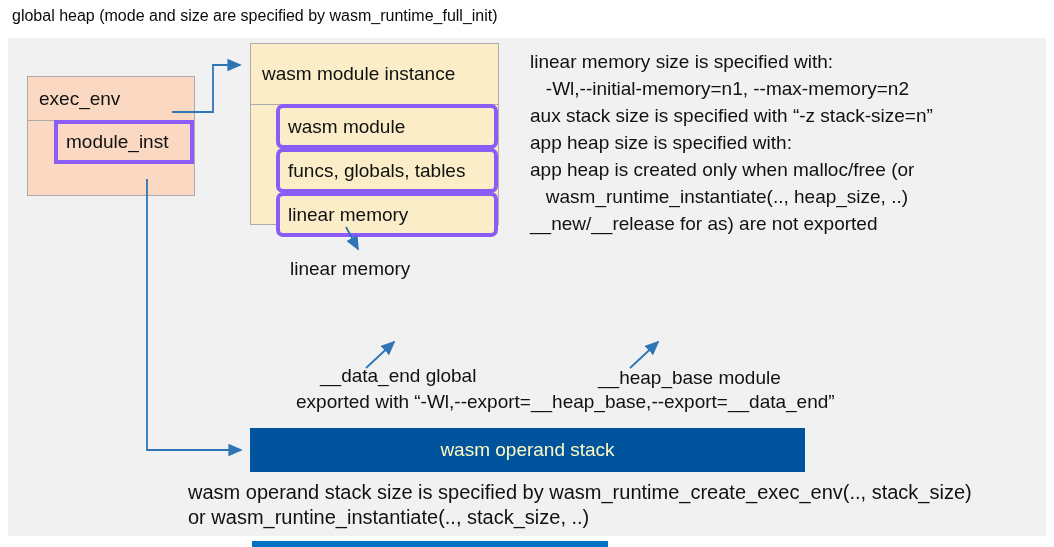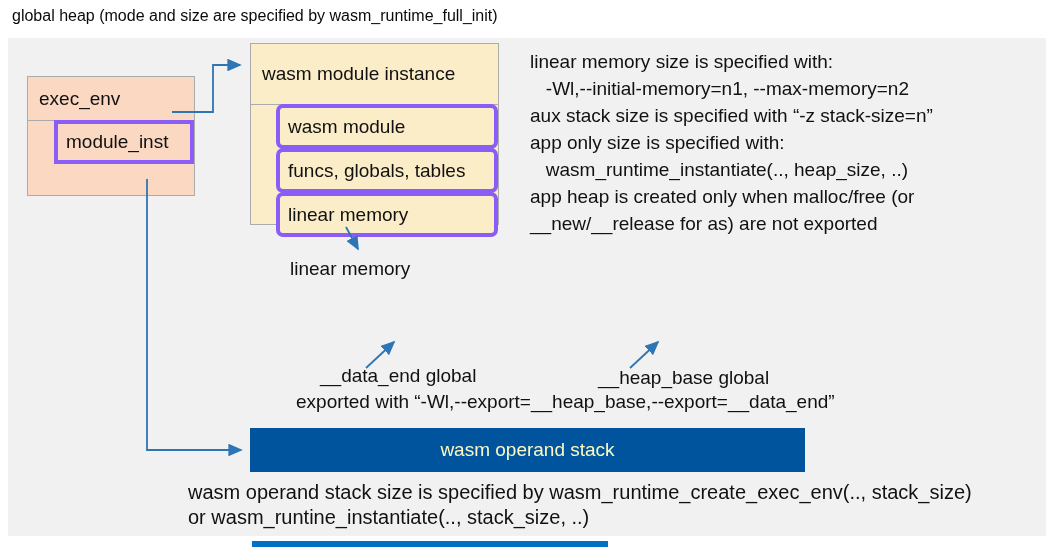--- a/index.html
+++ b/index.html
@@ -82,30 +82,30 @@
       <div class="struct-row">wasm module</div>
       <div class="struct-row">funcs, globals, tables</div>
       <div class="struct-row">linear memory</div>
     </div>
   </div>
 
   <div class="notes">
     <div class="note-line">linear memory size is specified with:</div>
     <div class="note-line">   -Wl,--initial-memory=n1, --max-memory=n2</div>
     <div class="note-line">aux stack size is specified with “-z stack-size=n”</div>
-    <div class="note-line">app only size is specified with:</div>
+    <div class="note-line">app heap size is specified with:</div>
+    <div class="note-line">app heap is created only when malloc/free (or</div>
     <div class="note-line">   wasm_runtime_instantiate(.., heap_size, ..)</div>
-    <div class="note-line">app heap is created only when malloc/free (or</div>
     <div class="note-line">__new/__release for as) are not exported</div>
   </div>
 
   <div class="lm-label">linear memory</div>
 
   <div class="ann-data-end">__data_end global</div>
-  <div class="ann-heap-base">__heap_base global</div>
+  <div class="ann-heap-base">__heap_base module</div>
   <div class="ann-exported">exported with “-Wl,--export=__heap_base,--export=__data_end”</div>
 
   <div class="opstack">wasm operand stack</div>
   <div class="stack-note">
     <div>wasm operand stack size is specified by wasm_runtime_create_exec_env(.., stack_size)</div>
     <div>or wasm_runtine_instantiate(.., stack_size, ..)</div>
   </div>
 
   <div class="crop-strip"></div>
 

